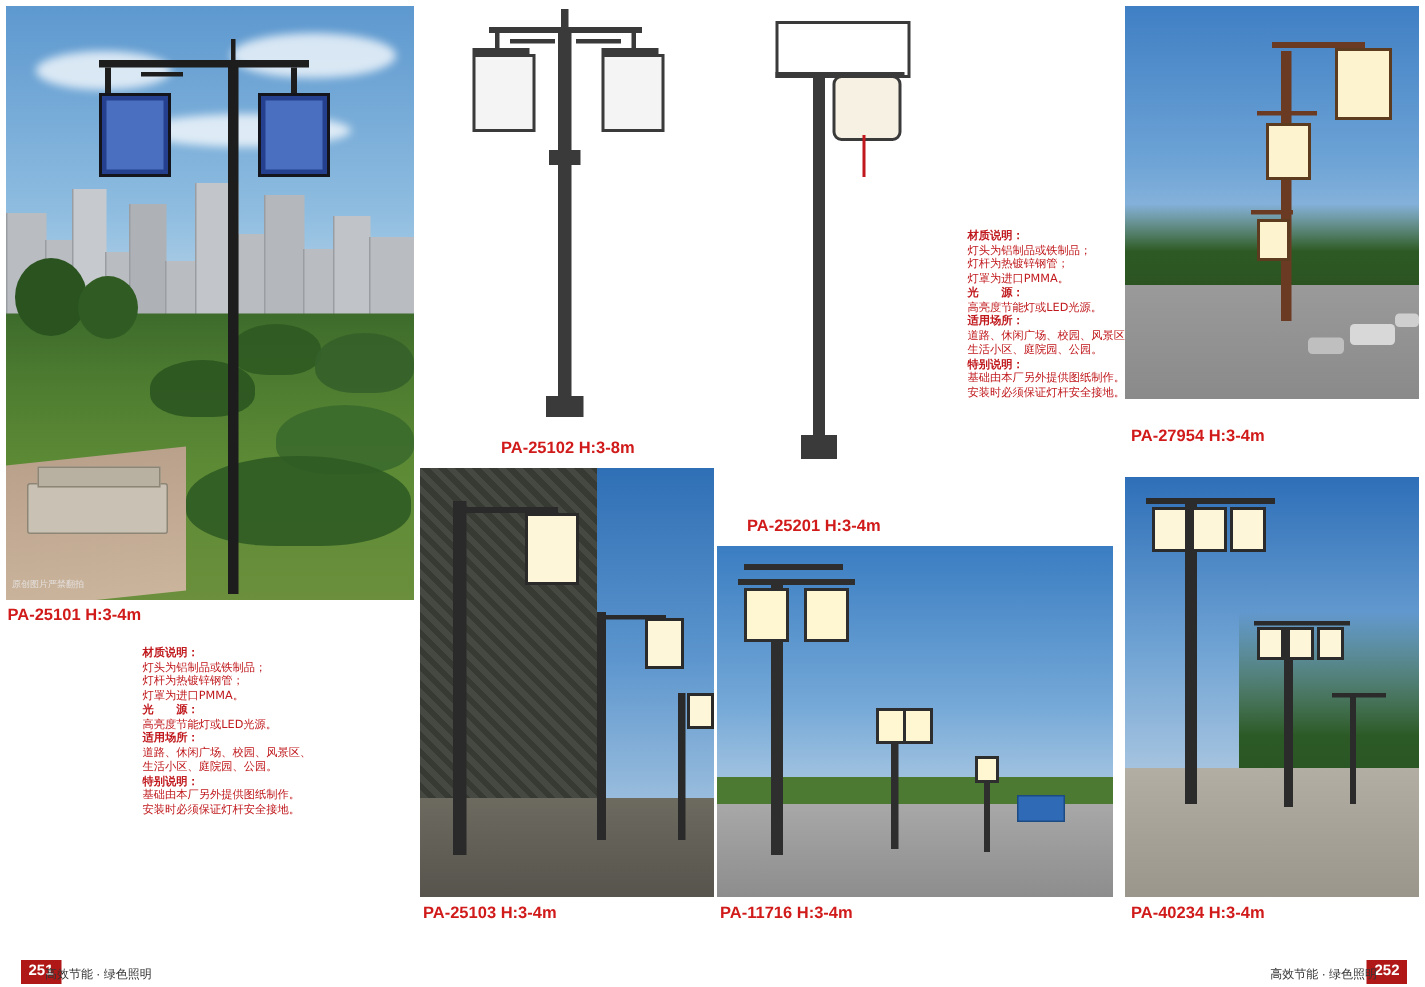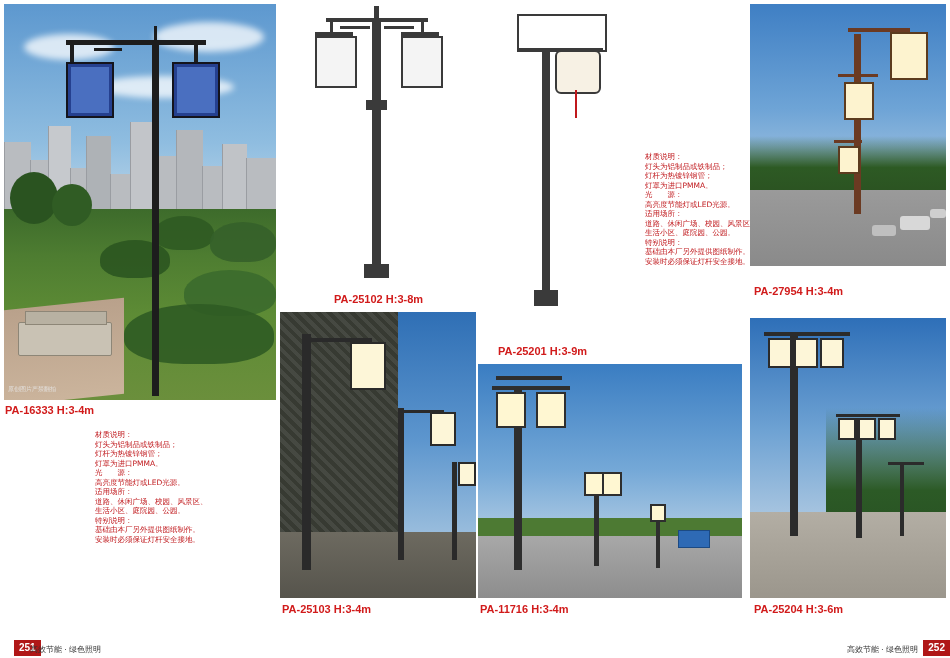--- a/index.html
+++ b/index.html
@@ -26,34 +26,34 @@
 
   
   .spec{
     position:absolute;
     font-size:7.5px;
     line-height:9.5px;
     color:#c0181c;
     width:175px;
     font-family:"DejaVu Sans", sans-serif;
   }
-  .spec .hd{font-weight:normal;}
+  .spec .hd{font-weight:bold;}
   .spec .ln{white-space:nowrap;}
 
   
   .footbar{position:absolute;bottom:0;left:0;width:950px;height:20px;}
   .pgnum{
     position:absolute;bottom:2px;
     background:#b01717;color:#fff;
     font-size:10px;font-weight:bold;
     padding:2px 5px 2px 5px;
     line-height:12px;
   }
   .pgleft{left:14px;}
-  .pgright{right:0;}
+  .pgright{right:12px;}
   .foottext{
     position:absolute;bottom:3px;
     font-size:8px;color:#333;
     white-space:nowrap;
   }
 
   
   #p1{left:4px;top:4px;width:272px;height:396px;}
   #p1 .sky{
     background:linear-gradient(180deg,#5d98cf 0%,#8fbde0 35%,#cfe0ec 60%,#e8eef0 72%,#e8eef0 100%);
@@ -168,21 +168,21 @@
     <div class="pole" style="left:90px;top:44px;width:28px;height:3px;transform:rotate(0deg);"></div>
     <div class="pole" style="left:150px;top:22px;width:3px;height:16px;"></div>
     <div class="lantern" style="left:62px;top:58px;width:44px;height:52px;">
         <div class="inner"></div>
       </div>
     <div class="lantern" style="left:168px;top:58px;width:44px;height:52px;">
         <div class="inner"></div>
       </div>
     <div class="wm">原创图片严禁翻拍</div>
   </div>
-  <div class="caption" style="left:5px;top:404px;">PA-16333 H:3-4m</div>
+  <div class="caption" style="left:5px;top:404px;">PA-25101 H:3-4m</div>
 
   <div class="spec" style="left:95px;top:430px;">
     <div class="ln hd">材质说明：</div>
     <div class="ln">灯头为铝制品或铁制品；</div>
     <div class="ln">灯杆为热镀锌钢管；</div>
     <div class="ln">灯罩为进口PMMA。</div>
     <div class="ln hd">光　　源：</div>
     <div class="ln">高亮度节能灯或LED光源。</div>
     <div class="ln hd">适用场所：</div>
     <div class="ln">道路、休闲广场、校园、风景区、</div>
@@ -210,21 +210,21 @@
   <div class="caption" style="left:334px;top:293px;">PA-25102 H:3-8m</div>
 
   <div class="photo" id="p3">
     <div class="pole" style="left:37px;top:14px;width:8px;height:286px;"></div>
     <div class="pole" style="left:29px;top:286px;width:24px;height:16px;"></div>
     <div class="frame" style="left:12px;top:10px;width:86px;height:34px;"></div>
     <div class="pole" style="left:12px;top:44px;width:86px;height:4px;"></div>
     <div class="lantern" style="left:50px;top:46px;width:42px;height:40px;"></div>
     <div class="tassel" style="left:70px;top:86px;height:28px;"></div>
   </div>
-  <div class="caption" style="left:498px;top:345px;">PA-25201 H:3-9m</div>
+  <div class="caption" style="left:498px;top:345px;">PA-25201 H:3-4m</div>
 
   <div class="spec" style="left:645px;top:152px;">
     <div class="ln hd">材质说明：</div>
     <div class="ln">灯头为铝制品或铁制品；</div>
     <div class="ln">灯杆为热镀锌钢管；</div>
     <div class="ln">灯罩为进口PMMA。</div>
     <div class="ln hd">光　　源：</div>
     <div class="ln">高亮度节能灯或LED光源。</div>
     <div class="ln hd">适用场所：</div>
     <div class="ln">道路、休闲广场、校园、风景区、</div>
@@ -296,21 +296,21 @@
     <div class="lantern" style="left:44px;top:20px;width:20px;height:26px;"></div>
     <div class="lantern" style="left:70px;top:20px;width:20px;height:26px;"></div>
     <div class="pole" style="left:106px;top:100px;width:6px;height:120px;"></div>
     <div class="pole" style="left:86px;top:96px;width:64px;height:3px;"></div>
     <div class="lantern" style="left:88px;top:100px;width:14px;height:18px;"></div>
     <div class="lantern" style="left:108px;top:100px;width:14px;height:18px;"></div>
     <div class="lantern" style="left:128px;top:100px;width:14px;height:18px;"></div>
     <div class="pole" style="left:150px;top:146px;width:4px;height:72px;"></div>
     <div class="pole" style="left:138px;top:144px;width:36px;height:3px;"></div>
   </div>
-  <div class="caption" style="left:754px;top:603px;">PA-25204 H:3-6m</div>
+  <div class="caption" style="left:754px;top:603px;">PA-40234 H:3-4m</div>
 
   <div class="footbar">
     <div class="pgnum pgleft">251</div>
     <div class="foottext" style="left:30px;">高效节能 · 绿色照明</div>
     <div class="pgnum pgright">252</div>
     <div class="foottext" style="right:32px;">高效节能 · 绿色照明</div>
   </div>
 
 </div>
 

